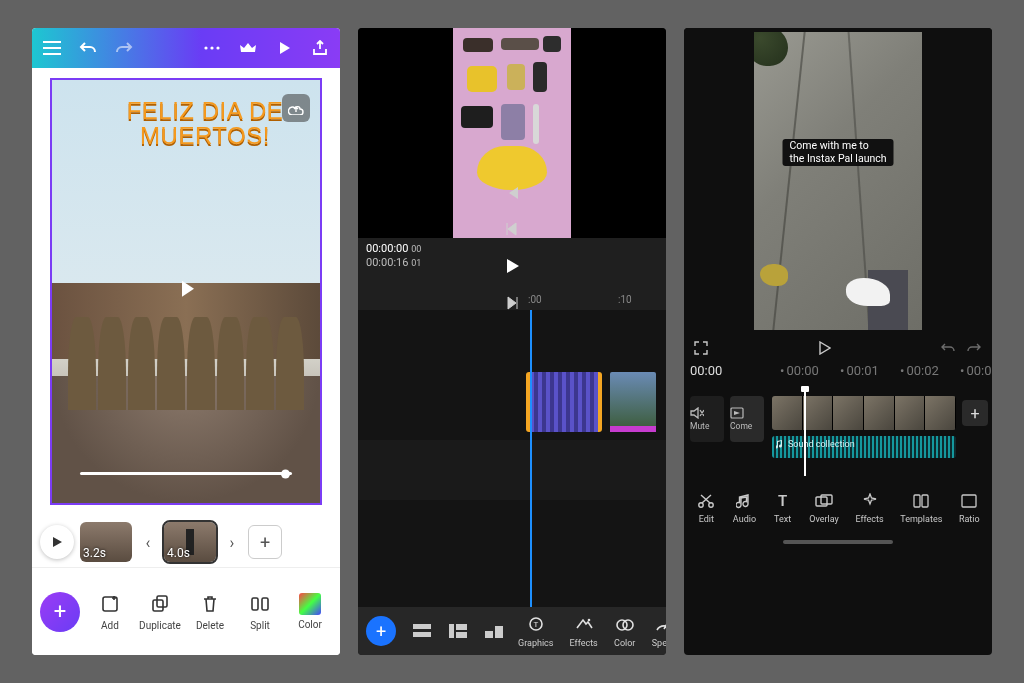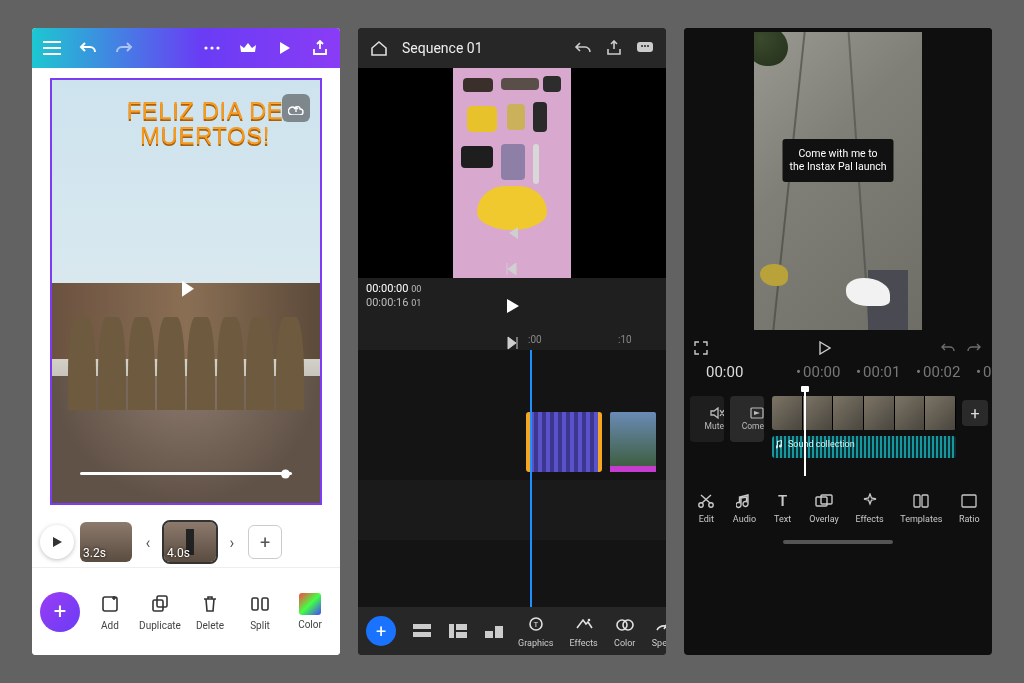--- a/index.html
+++ b/index.html
@@ -117,31 +117,31 @@
   .app3-preview { height:306px; display:flex; align-items:center; justify-content:center; background:#0f0f0f; position:relative; }
   .app3-frame { width:168px; height:298px; background:linear-gradient(135deg,#9a9a92 0%,#7f7f78 40%,#6e6e67 100%); position:relative; overflow:hidden; }
   .app3-frame .crack1 { position:absolute; left:20%; top:0; bottom:0; width:2px; background:rgba(60,60,55,.55); transform:skewX(-6deg);}
   .app3-frame .crack2 { position:absolute; left:62%; top:0; bottom:0; width:2px; background:rgba(60,60,55,.45); transform:skewX(4deg);}
   .app3-frame .leafTL { position:absolute; left:-6px; top:-6px; width:40px; height:40px; background:radial-gradient(circle at 30% 30%,#3b4a2d,#24301c); border-radius:40% 60% 50% 50%; }
   .app3-frame .leafBL { position:absolute; left:6px; bottom:44px; width:28px; height:22px; background:#b9a23a; border-radius:50% 50% 40% 60%; }
   .app3-frame .shoe { position:absolute; right:32px; bottom:24px; width:44px; height:28px; background:#f2f2f2; border-radius:40% 60% 20% 50%; }
   .app3-frame .pant { position:absolute; right:14px; bottom:0; width:40px; height:60px; background:#4a4a52; }
   .app3-cap {
     position:absolute; left:50%; top:36%; transform:translateX(-50%);
-    background:#111; color:#fff; font-size:10.5px; line-height:1.25; padding:8px 7px; border-radius:3px; text-align:center; white-space:pre;
+    background:#111; color:#fff; font-size:10.5px; line-height:1.25; padding:0 7px; border-radius:3px; text-align:left; white-space:pre;
   }
   .app3-pbar { height:28px; display:flex; align-items:center; padding:0 10px; gap:10px; color:#c8c8c8; }
   .app3-pbar .mid { flex:1; display:flex; justify-content:center; }
-  .app3-ruler { height:16px; position:relative; font-size:15px; color:#777;margin-left:16px; }
+  .app3-ruler { height:16px; position:relative; font-size:13px; color:#777; }
   .app3-ruler span { position:absolute; top:1px; }
   .app3-ruler .tick::before { content:"•"; margin-right:2px; }
   .app3-timeline { height:104px; position:relative; background:#0f0f0f; }
   .app3-mute, .app3-cover {
     position:absolute; top:18px; width:34px; height:46px; background:#1e1e1e; border-radius:4px;
-    display:flex; flex-direction:column; align-items:flex-end; justify-content:center; gap:2px;
+    display:flex; flex-direction:column; align-items:flex-start; justify-content:center; gap:2px;
     font-size:8.5px; color:#bbb;
   }
   .app3-mute { left:6px; }
   .app3-cover { left:46px; background:#2a2a2a; }
   .app3-vtrack { position:absolute; top:18px; left:88px; right:36px; height:34px; background:#202020; border-radius:3px; display:flex; overflow:hidden; }
   .app3-vtrack div { flex:1; background:linear-gradient(135deg,#7c7466,#4a463e); border-right:1px solid #000; }
   .app3-add { position:absolute; top:22px; right:4px; width:26px; height:26px; background:#2a2a2a; border-radius:4px; display:flex; align-items:center; justify-content:center; font-size:16px; color:#ddd; }
   .app3-atrack { position:absolute; top:58px; left:88px; right:36px; height:22px; background:#0e2a2e; border-radius:3px; overflow:hidden; }
   .app3-atrack .wave { position:absolute; inset:0;
     background: repeating-linear-gradient(90deg, #16b3b9 0 2px, #0e2a2e 2px 4px);
@@ -291,45 +291,20 @@
       <span>Split</span>
     </div>
     <div class="app1-tool">
       <span class="colorchip"></span>
       <span>Color</span>
     </div>
   </div>
 </div>
 
 <div class="phone" id="app2">
-  <div class="app2-top">
-    <span>
-        <svg width="18" height="16" viewBox="0 0 18 16">
-          <path d="M2 8l7-6 7 6v7H2z" fill="none" stroke="#ddd" stroke-width="1.6"></path>
-        </svg>
-      </span>
-    <span style="color:#eee">Sequence 01</span>
-    <span class="spacer"></span>
-    <span>
-        <svg width="18" height="14" viewBox="0 0 18 14">
-          <path d="M6 2L2 6l4 4M2 6h9a5 5 0 015 5" fill="none" stroke="#ccc" stroke-width="1.6"></path>
-        </svg>
-      </span>
-    <span>
-        <svg width="16" height="16" viewBox="0 0 16 16">
-          <path d="M8 1v8M5 4l3-3 3 3M2 9v5h12V9" fill="none" stroke="#ccc" stroke-width="1.6"></path>
-        </svg>
-      </span>
-    <span>
-        <svg width="18" height="14" viewBox="0 0 18 14">
-          <rect x="1" y="1" width="16" height="10" rx="3" fill="#ccc"></rect>
-          <path d="M5 5h2M8 5h2M11 5h2" stroke="#272727" stroke-width="1.6"></path>
-        </svg>
-      </span>
-  </div>
 
   <div class="app2-preview">
     <div class="app2-frame">
       <div class="blob" style="left:10px;top:10px;width:30px;height:14px;background:#3a2f2a"></div>
       <div class="blob" style="left:48px;top:10px;width:38px;height:12px;background:#5a4f48"></div>
       <div class="blob" style="left:90px;top:8px;width:18px;height:16px;background:#2d2d2d"></div>
       <div class="blob" style="left:14px;top:38px;width:30px;height:26px;background:#e8c22b;border-radius:5px"></div>
       <div class="blob" style="left:54px;top:36px;width:18px;height:26px;background:#cbb15a"></div>
       <div class="blob" style="left:80px;top:34px;width:14px;height:30px;background:#2a2a2a"></div>
       <div class="blob" style="left:8px;top:78px;width:32px;height:22px;background:#1e1e1e;border-radius:4px"></div>

